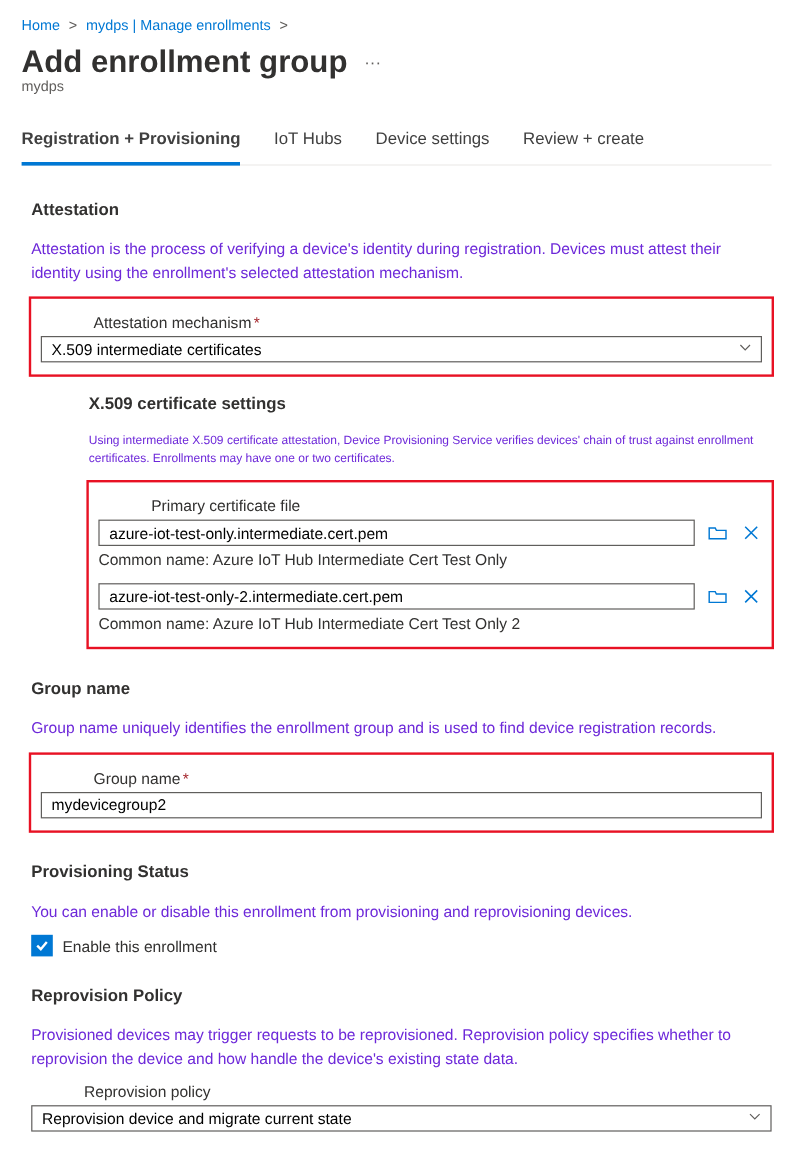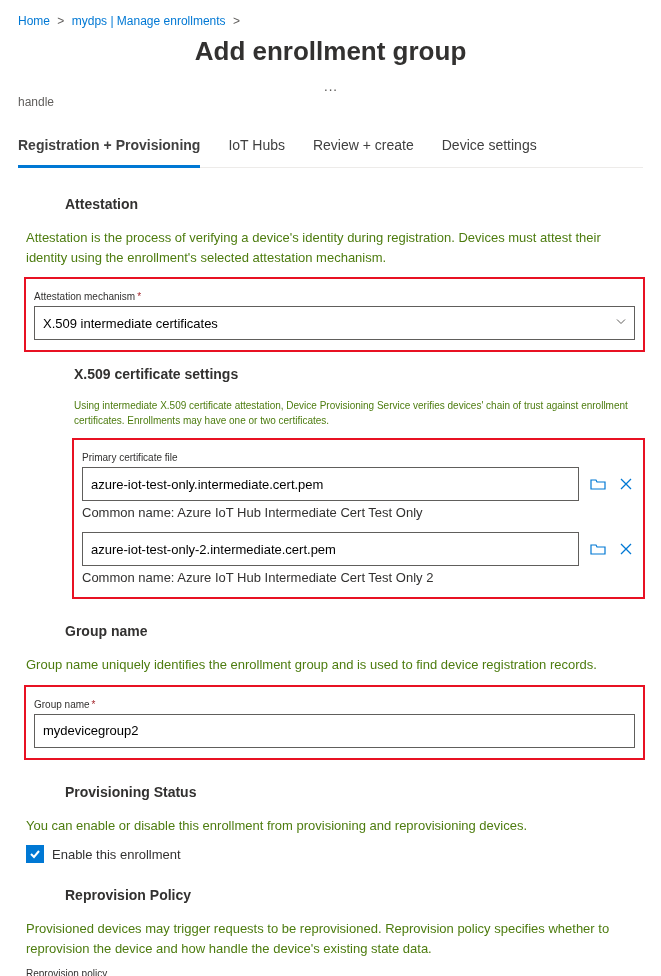--- a/index.html
+++ b/index.html
@@ -30,21 +30,20 @@
     h1 {
       font-size: 26px;
       font-weight: 600;
       color: #323130;
       display: inline-block;
     }
     .title-row {
       display: flex;
       align-items: center;
       gap: 14px;
-      flex-direction: column;
     }
     .ellipsis {
       color: #605e5c;
       font-size: 14px;
     }
     .subtitle {
       font-size: 12px;
       color: #605e5c;
       margin-top: -2px;
       margin-bottom: 18px;
@@ -68,50 +67,50 @@
       border-bottom: 3px solid #0078d4;
     }
     .section {
       margin-bottom: 24px;
       padding-left: 8px;
     }
     .section h3 {
       font-size: 14px;
       font-weight: 700;
       margin-bottom: 6px;
-      margin-left: 39px;
     }
     .section p.desc {
       font-size: 13px;
-      color: #4d7c0f;
+      color: #6d28d9;
       line-height: 1.5;
       margin-bottom: 10px;
       margin-top: 16px;
     }
     .field-label {
-      font-size: 10px;
+      font-size: 13px;
       color: #323130;
       margin-bottom: 4px;
       margin-top: 6px;
+      margin-left: 44px;
     }
     .required {
       color: #a4262c;
       margin-left: 2px;
     }
     .select-wrap, .input-wrap {
       position: relative;
     }
     .text-input, .select-input {
       width: 100%;
       border: 1px solid #605e5c;
       padding: 5px 8px;
       font-size: 13px;
       font-family: inherit;
       background: #fff;
-      height: 34px;
+      height: 22px;
     }
     .select-input {
       appearance: none;
       padding-right: 26px;
     }
     .chevron {
       position: absolute;
       right: 8px;
       top: 50%;
       transform: translateY(-50%);
@@ -183,27 +182,27 @@
   <a href="#">Home</a>
   <span class="sep">&gt;</span>
   <a href="#">mydps | Manage enrollments</a>
   <span class="sep">&gt;</span>
 </div>
 
 <div class="title-row">
   <h1>Add enrollment group</h1>
   <span class="ellipsis">···</span>
 </div>
-<div class="subtitle">handle</div>
+<div class="subtitle">mydps</div>
 
 <div class="tabs">
   <div class="tab active">Registration + Provisioning</div>
   <div class="tab">IoT Hubs</div>
+  <div class="tab">Device settings</div>
   <div class="tab">Review + create</div>
-  <div class="tab">Device settings</div>
 </div>
 
 <div class="section">
   <h3>Attestation</h3>
   <p class="desc">Attestation is the process of verifying a device's identity during registration. Devices must attest their identity using the enrollment's selected attestation mechanism.</p>
 
   <div class="highlight-box">
     <div class="field-label">
       <span>Attestation mechanism</span><span class="required">*</span>
     </div>

